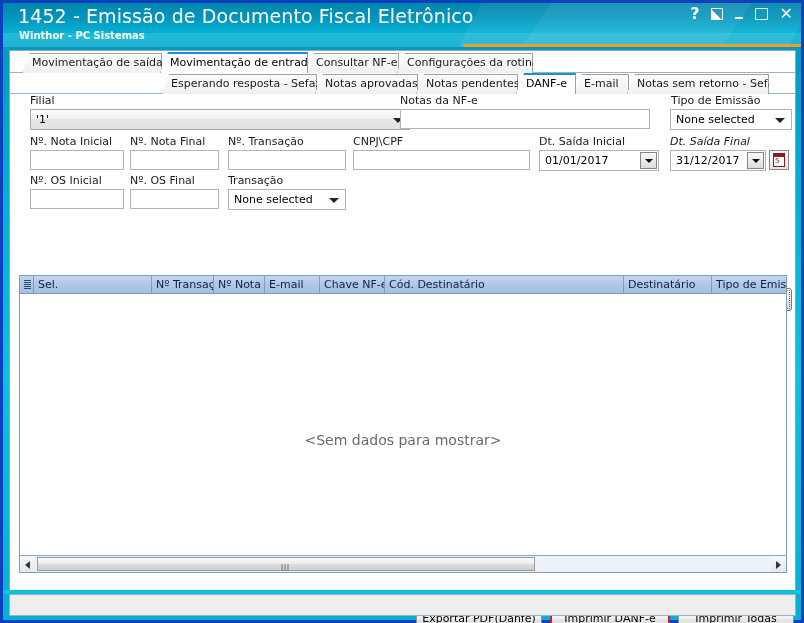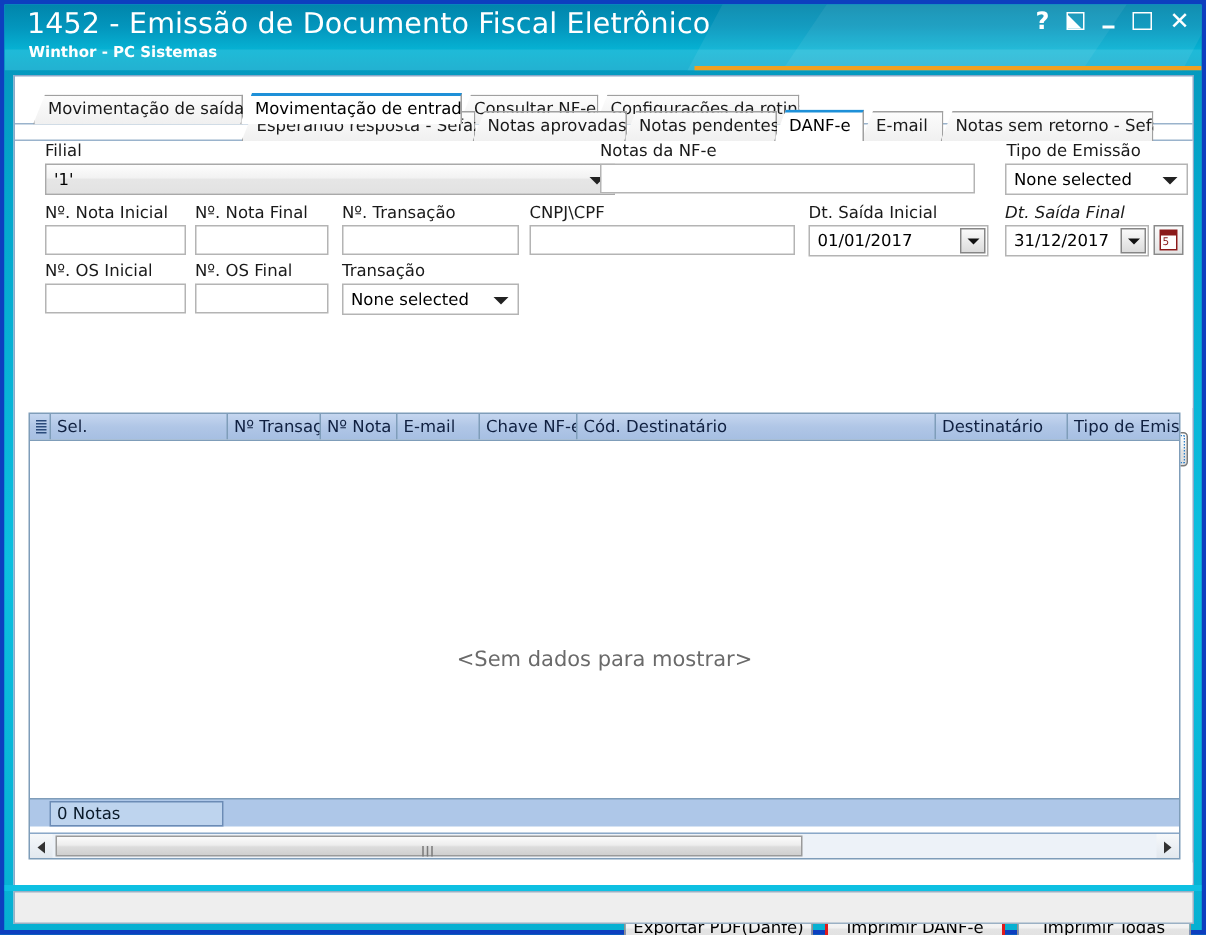--- a/index.html
+++ b/index.html
@@ -148,21 +148,21 @@
     box-sizing: border-box;
   }
 
   
   .tabrow {
     position: absolute;
     left: 0;
     width: 785px;
     height: 21px;
   }
-  #tabrow1 { top: 11px; text-align: center; }
+  #tabrow1 { top: 1px; text-align: center; }
   #tabrow2 { top: 22px; }
   .tabrow-base {
     position: absolute; left: 0; bottom: 0; width: 785px; height: 1px;
     background: #9ab3cc;
   }
   .tab {
     position: absolute;
     top: 1px;
     height: 20px;
     background: #f4f4f4;
@@ -592,23 +592,20 @@
         <div class="gcell" style="left:365px; width:239px;">Cód. Destinatário</div>
         <div class="gcell" style="left:604px; width:88px;">Destinatário</div>
         <div class="gcell" style="left:692px; width:76px;">Tipo de Emissão</div>
 
       </div>
 
       <div id="grid-body">
         <div id="empty-msg">&lt;Sem dados para mostrar&gt;</div>
       </div>
 
-      <div id="grid-status">
-        <div id="status-cell">0 Notas</div>
-      </div>
 
       <div id="grid-hscroll">
         <div class="hs-arrow left">
             <i></i>
           </div>
         <div class="hs-arrow right">
             <i></i>
           </div>
         <div id="hs-thumb">
           <div id="hs-grip"><i></i><i></i><i></i></div>

